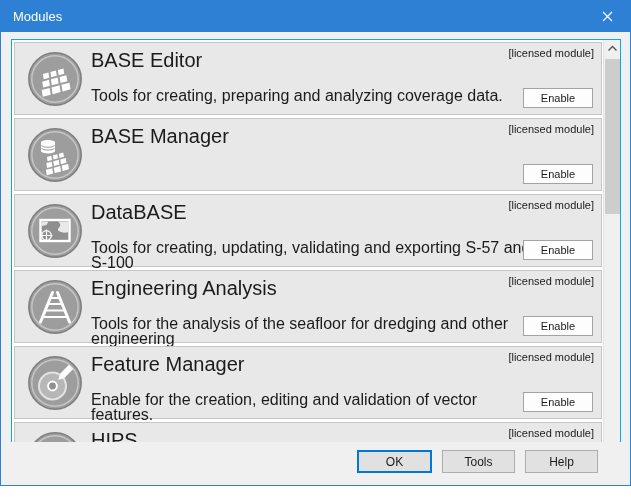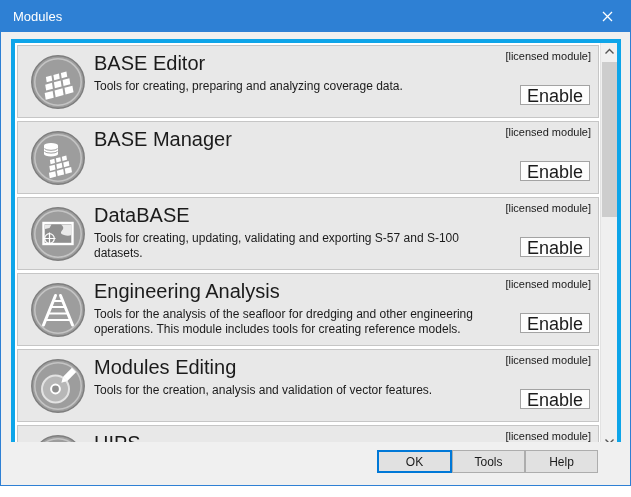--- a/index.html
+++ b/index.html
@@ -12,61 +12,61 @@
     position:absolute; top:0; left:0; right:0; height:31px;
     background:#2e80d4; display:flex; align-items:center;
   }
   .title { color:#fff; font-size:13px; padding-left:12px; }
   .close-btn {
     position:absolute; right:0; top:0; width:45px; height:30px;
     display:flex; align-items:center; justify-content:center; cursor:pointer;
   }
   .list-box {
     position:absolute; left:10px; top:38px; width:610px; height:415px;
-    background:#4d7c0f; border:4px solid #0ea5e9; overflow:hidden;
+    background:#4d7c0f; border:1px solid #0ea5e9; overflow:hidden;
   }
   .cards {
     position:absolute; left:0; top:0; right:17px; bottom:0;
     overflow:hidden; padding:2px 1px 0 2px; background:#fff;
   }
   .module-card {
     position:relative; height:73px; margin-bottom:3px;
     background:#e8e8e8; border:1px solid #c6c6c6;
   }
   .module-icon { position:absolute; left:12px; top:8px; width:56px; height:56px; }
   .module-text { margin-left:76px; padding-top:5px; }
   .module-title { font-size:20px; color:#1b1b1b; line-height:24px; letter-spacing:0; }
   .module-desc {
-    font-size:12px; color:#1b1b1b; line-height:15px; margin-top:4px;
+    font-size:16px; color:#1b1b1b; line-height:15px; margin-top:16px;
     max-width:440px; white-space:pre-line;
   }
   .module-license { position:absolute; top:4px; right:7px; font-size:11px; color:#1b1b1b; }
   .enable-btn {
-    position:absolute; right:8px; bottom:12px; width:70px; height:20px;
-    background:#fdfdfd; border:1px solid #a3a3a3; font-size:18px;
+    position:absolute; right:8px; bottom:6px; width:70px; height:20px;
+    background:#fdfdfd; border:1px solid #a3a3a3; font-size:11px;
     font-family:"Liberation Sans", sans-serif; color:#1b1b1b; cursor:pointer;
   }
   .scrollbar {
     position:absolute; right:0; top:0; width:17px; height:100%;
     background:#f0f0f0; border-left:1px solid #e3e3e3;
   }
   .scroll-arrow {
     position:absolute; left:0; width:17px; height:17px;
     display:flex; align-items:center; justify-content:center; cursor:pointer;
   }
   .scroll-arrow.up { top:0; }
   .scroll-arrow.down { bottom:0; }
   .scroll-thumb {
     position:absolute; left:1px; top:19px; width:15px; height:155px;
     background:#cdcdcd; cursor:pointer;
   }
   .footer {
     position:absolute; left:0; right:0; bottom:0; height:43px;
     display:flex; justify-content:flex-end; align-items:flex-start;
-    gap:0; padding:8px 32px 0 0; background:#f0f0f0;
+    gap:10px; padding:8px 32px 0 0; background:#f0f0f0;
   }
   .dlg-btn {
     width:73px; height:23px; background:#e1e1e1; border:1px solid #adadad;
     font-size:12px; font-family:"Liberation Sans", sans-serif; color:#1b1b1b; cursor:pointer;
   }
   .dlg-btn.default { width:75px; border:2px solid #0078d7; }
 </style>
 </head>
 <body>
 
@@ -184,22 +184,22 @@
             <circle cx="28" cy="28" r="26.2" fill="#9d9d9d" stroke="#7e7e7e" stroke-width="1.5"></circle>
             <circle cx="28" cy="28" r="23.2" fill="none" stroke="#c4c4c4" stroke-width="1.5"></circle>
             <circle cx="25.5" cy="31" r="13.5" fill="#b7b7b7" stroke="#e3e3e3" stroke-width="2"></circle>
             <circle cx="25.5" cy="31" r="4.4" fill="#8f8f8f" stroke="#ffffff" stroke-width="2"></circle>
             <g transform="rotate(45 37 19)" fill="#ffffff">
               <rect x="34" y="9" width="6" height="12.5"></rect>
               <path d="M34 21.5 h6 l-3 5.5 Z"></path>
             </g>
           </svg>
     <div class="module-text">
-      <div class="module-title">Modules Editing</div>
-      <div class="module-desc">Tools for the creation, analysis and validation of vector features.</div>
+      <div class="module-title">Feature Manager</div>
+      <div class="module-desc">Enable for the creation, editing and validation of vector features.</div>
     </div>
     <span class="module-license">[licensed module]</span>
     <button class="enable-btn">Enable</button>
   </div>
 
   <div class="module-card">
     <svg class="module-icon" viewBox="0 0 56 56">
             <circle cx="28" cy="28" r="26.2" fill="#9d9d9d" stroke="#7e7e7e" stroke-width="1.5"></circle>
             <circle cx="28" cy="28" r="23.2" fill="none" stroke="#c4c4c4" stroke-width="1.5"></circle>
             <circle cx="28" cy="29" r="4.5" fill="#ffffff"></circle>

